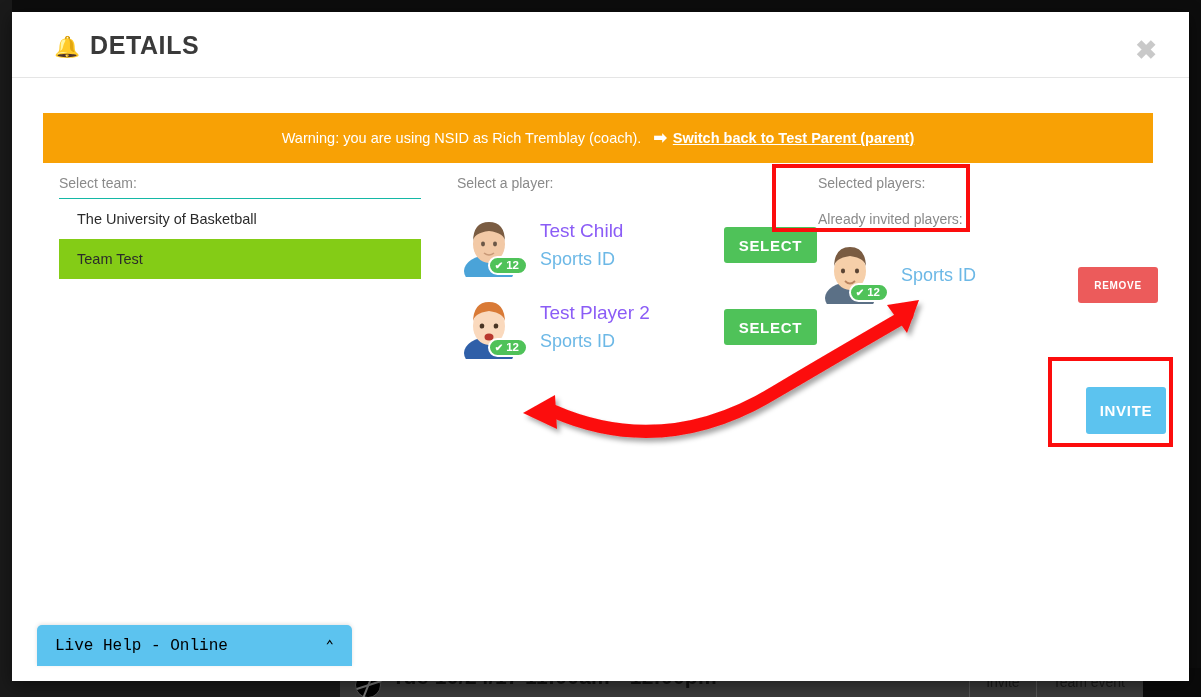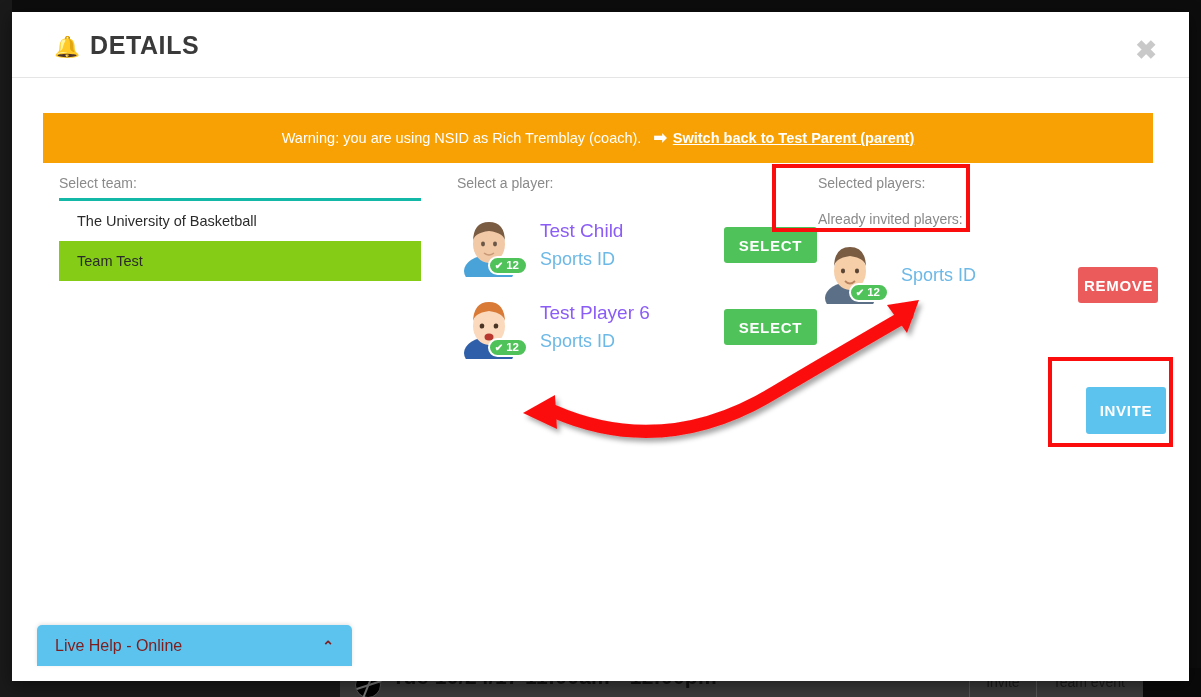--- a/index.html
+++ b/index.html
@@ -155,21 +155,21 @@
 
   .col-label {
     font-size: 14px; color: #8a8a8a;
     padding-bottom: 7px;
   }
 
   
   #team-col {
     position: absolute; left: 31px; top: 0; width: 362px;
   }
-  #team-list { border-top: 3px solid #14b8a6; }
+  #team-list { border-top: 1px solid #14b8a6; }
   .team-item {
     height: 40px; line-height: 40px;
     padding-left: 18px;
     font-size: 14.5px; color: #2b2b2b;
     cursor: pointer;
   }
   .team-item.selected { background: #84cc16; }
 
   
   #player-col {
@@ -196,21 +196,21 @@
     font-family: "Liberation Sans Narrow", "Liberation Sans", sans-serif;
     font-weight: bold; letter-spacing: .7px;
     border-radius: 3px;
   }
   .btn-select {
     background: #4fc259;
     width: 96px; height: 36px; font-size: 15px;
   }
   .btn-remove {
     background: #ec5b5b;
-    width: 80px; height: 36px; font-size: 15px;
+    width: 80px; height: 36px; font-size: 10px;
   }
   .btn-invite {
     background: #5cc3ef;
     width: 80px; height: 47px; font-size: 15px;
   }
 
   
   .avatar { position: relative; width: 64px; height: 64px; flex: 0 0 64px; }
   .avatar svg { display: block; width: 64px; height: 64px; }
   .avatar .badge {
@@ -253,27 +253,28 @@
   #anno-box-invite { left: 1048px; top: 357px; width: 125px; height: 90px; }
   #anno-arrow {
     position: absolute; left: 515px; top: 295px;
     width: 420px; height: 155px; pointer-events: none;
   }
 
   
   #live-help {
     position: absolute; left: 25px; bottom: 15px;
     width: 315px; height: 41px;
-    background: #5cc3ef; color: #7f1d1d;
+    background: #5cc3ef; color: #000000;
     border-radius: 5px 5px 0 0;
     display: flex; align-items: center; justify-content: space-between;
     padding: 0 18px;
     font-size: 16px;
     cursor: pointer;
     box-shadow: 0 -1px 4px rgba(0,0,0,.12);
+    font-family: Liberation Mono, monospace;
   }
   #live-help .chevron { font-size: 14px; font-weight: bold; }
 </style>
 </head>
 <body>
 
 <div id="bg-page">
   <div id="bg-left-rail"></div>
 
   <div id="bg-bottom">
@@ -350,21 +351,21 @@
             <ellipse cx="25" cy="31" rx="2.3" ry="2.6" fill="#4a3524"></ellipse>
             <ellipse cx="39" cy="31" rx="2.3" ry="2.6" fill="#4a3524"></ellipse>
             <ellipse cx="32" cy="42" rx="4.5" ry="3.5" fill="#b8382f"></ellipse>
           </svg>
           <div class="badge">
             <span class="chk">✔</span>
             <span>12</span>
           </div>
         </div>
         <div class="player-info">
-          <div class="player-name">Test Player 6</div>
+          <div class="player-name">Test Player 2</div>
           <div class="player-sid">Sports ID</div>
         </div>
         <button class="btn btn-select">SELECT</button>
       </div>
     </div>
 
     <div id="invited-col">
       <div id="invited-labels">
         <div class="col-label">Selected players:</div>
         <div class="col-label">Already invited players:</div>

